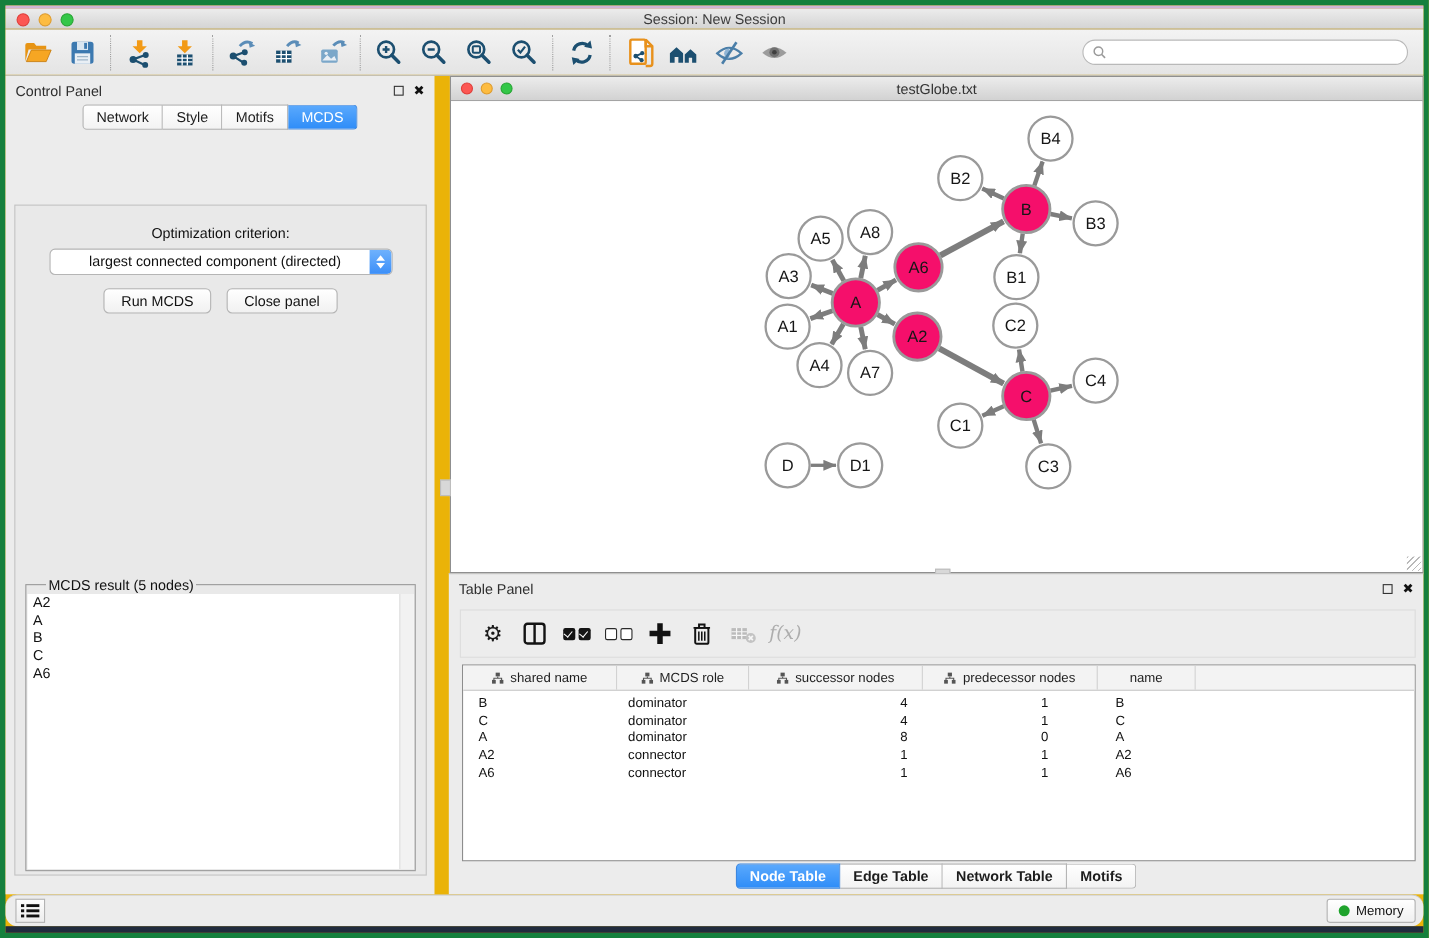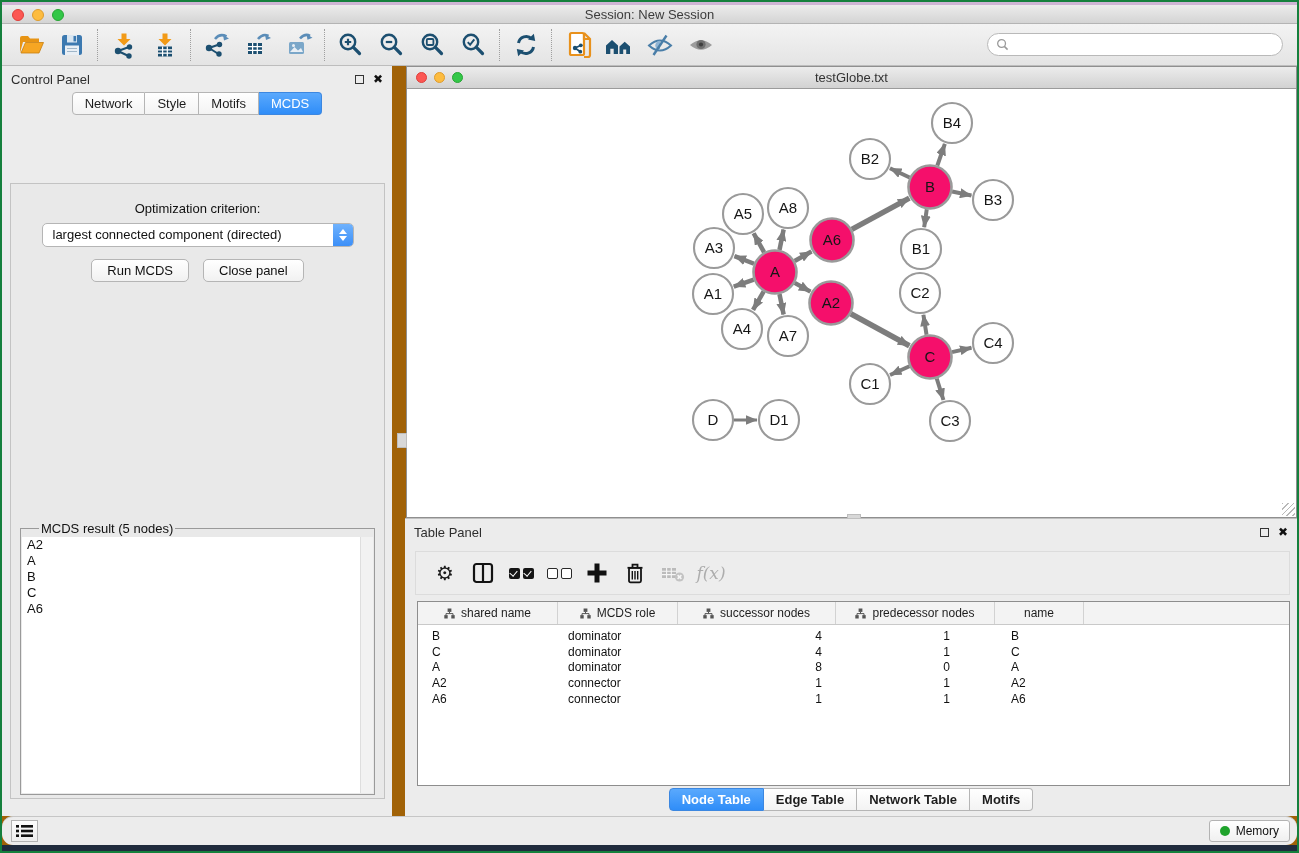--- a/index.html
+++ b/index.html
@@ -1,18 +1,18 @@
 <!DOCTYPE html>
 <html><head>
 <meta charset="utf-8">
 <style>
   * { margin:0; padding:0; box-sizing:border-box; }
   html,body { width:1299px; height:853px; overflow:hidden; }
   body { font-family:"Liberation Sans","DejaVu Sans",sans-serif; background:#e7e7e7; position:relative; }
-  #app { position:absolute; inset:0; border:2px solid #15803d; background:#a16207; }
+  #app { position:absolute; inset:0; border:5px solid #15803d; background:#eab308; }
 
   
   .purple-strip { position:absolute; left:0; right:0; top:0; height:3px; background:#cfb5d5; }
   .titlebar { position:absolute; left:0; right:0; top:3px; height:19px;
       background:linear-gradient(#ececec,#d4d4d4); border-bottom:1px solid #b4b4b4;
       display:flex; align-items:center; justify-content:center; }
   .titlebar .title { font-size:13px; color:#3c3c3c; }
   .lights { position:absolute; left:10px; top:4px; display:flex; gap:8px; }
   .light { width:12px; height:12px; border-radius:50%; }
   .light.r { background:#fc5753; border:1px solid #df3e3a; }
@@ -38,21 +38,21 @@
   .seg-row { display:flex; justify-content:center; position:relative; z-index:2; }
   .seg { padding:3px 12px; font-size:13px; color:#1d1d1d; background:linear-gradient(#ffffff,#f3f3f3);
       border:1px solid #b5b5b5; border-left:none; cursor:default; }
   .seg:first-child { border-left:1px solid #b5b5b5; border-radius:4px 0 0 4px; }
   .seg:last-child { border-radius:0 4px 4px 0; }
   .seg.active { background:linear-gradient(#5aa9fd,#2f8df8); color:#fff; border-color:#3c87e0; }
   .cp-box { position:absolute; left:8px; right:7px; top:117px; bottom:17px; background:#e9e9e9; border:1px solid #c3c3c3; }
   .opt-label { text-align:center; padding-top:17px; font-size:13px; color:#111; }
   .combo { width:312px; height:24px; margin:7px auto 0; display:flex; background:#fff;
       border:1px solid #b5b5b5; border-radius:5px; overflow:hidden; }
-  .combo-text { flex:1; font-size:13px; color:#111; line-height:22px; padding-left:10px; white-space:nowrap; }
+  .combo-text { flex:1; font-size:13px; color:#111; line-height:22px; padding-left:10px; white-space:nowrap;text-align:center; }
   .combo-btn { width:20px; background:linear-gradient(#6fb2fd,#3c8ff8); display:flex; flex-direction:column;
       align-items:center; justify-content:center; gap:2px; }
   .tri-up { width:0; height:0; border-left:4px solid transparent; border-right:4px solid transparent; border-bottom:5px solid #fff; }
   .tri-dn { width:0; height:0; border-left:4px solid transparent; border-right:4px solid transparent; border-top:5px solid #fff; }
   .btn-row { display:flex; justify-content:center; gap:14px; margin-top:12px; }
   .btn { font-size:13px; color:#111; background:linear-gradient(#ffffff,#f1f1f1);
       border:1px solid #b5b5b5; border-radius:5px; padding:3px 15px; }
   fieldset.result { position:absolute; left:9px; right:9px; top:337px; bottom:3px;
       border:1px solid #9a9a9a; padding:0; }
   fieldset.result legend { font-size:13px; color:#111; margin-left:18px; padding:0 2px; }

